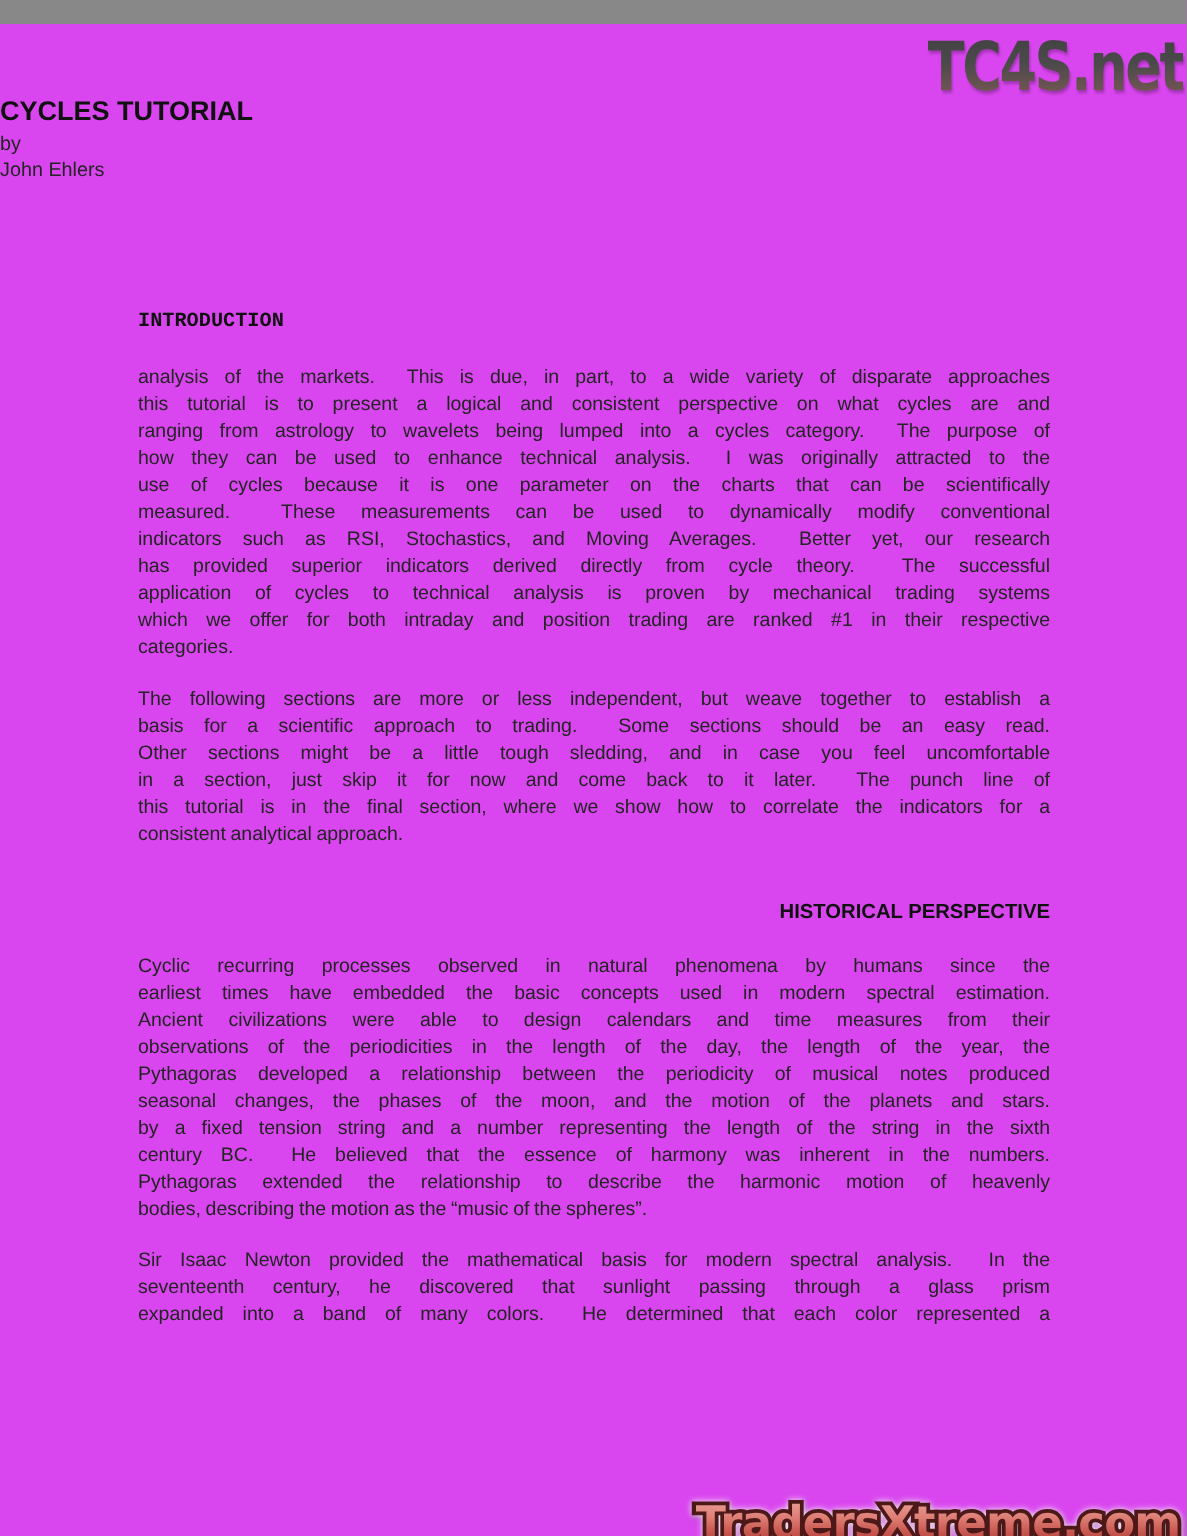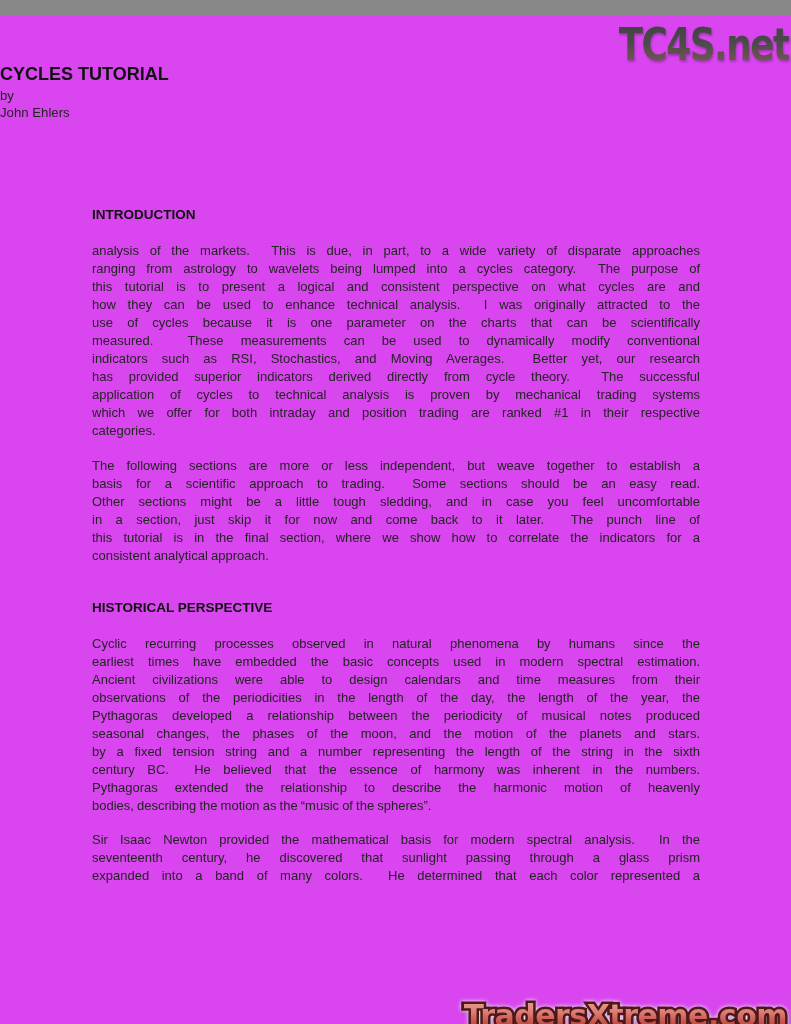--- a/index.html
+++ b/index.html
@@ -31,22 +31,22 @@
 
   
   .title-block { padding-top:48px; text-align:left; }
   .doc-title { font-size:18px; font-weight:bold; line-height:20px; color:#111; }
   .byline   { font-size:13.2px; line-height:17px; margin-top:3px; }
   .author   { font-size:13.2px; line-height:17px; }
 
   
   .body-col { position:absolute; left:92px; top:190px; width:608px; }
   .sec-heading { font-size:13.5px; font-weight:bold; line-height:18px; color:#111; }
-  .sec-heading.h1 { margin-bottom:18px; }
-  .sec-heading.h2 { margin-bottom:18px; }
+  .sec-heading.h1 { margin-bottom:18px;font-family:Liberation Mono, monospace; }
+  .sec-heading.h2 { margin-bottom:18px;text-align:right; }
   .para { margin:0; }
   .para.p1 { margin-bottom:17px; }
   .para.p2 { margin-bottom:34px; }
   .para.p3 { margin-bottom:16px; }
   .pline {
     font-size:13px; line-height:18px;
     white-space:pre-wrap;
     word-spacing:-0.5px;
     text-align:justify; text-align-last:justify;
   }
@@ -106,22 +106,22 @@
     <div class="doc-title">CYCLES TUTORIAL</div>
     <div class="byline">by</div>
     <div class="author">John Ehlers</div>
   </div>
 
   <div class="body-col">
     <div class="sec-heading h1">INTRODUCTION</div>
 
     <div class="para p1">
         <div class="pline">analysis of the markets.  This is due, in part, to a wide variety of disparate approaches</div>
+        <div class="pline">this tutorial is to present a logical and consistent perspective on what cycles are and</div>
         <div class="pline">ranging from astrology to wavelets being lumped into a cycles category.  The purpose of</div>
-        <div class="pline">this tutorial is to present a logical and consistent perspective on what cycles are and</div>
         <div class="pline">how they can be used to enhance technical analysis.  I was originally attracted to the</div>
         <div class="pline">use of cycles because it is one parameter on the charts that can be scientifically</div>
         <div class="pline">measured.  These measurements can be used to dynamically modify conventional</div>
         <div class="pline">indicators such as RSI, Stochastics, and Moving Averages.  Better yet, our research</div>
         <div class="pline">has provided superior indicators derived directly from cycle theory.  The successful</div>
         <div class="pline">application of cycles to technical analysis is proven by mechanical trading systems</div>
         <div class="pline">which we offer for both intraday and position trading are ranked #1 in their respective</div>
         <div class="pline">categories.</div>
       </div>
 

